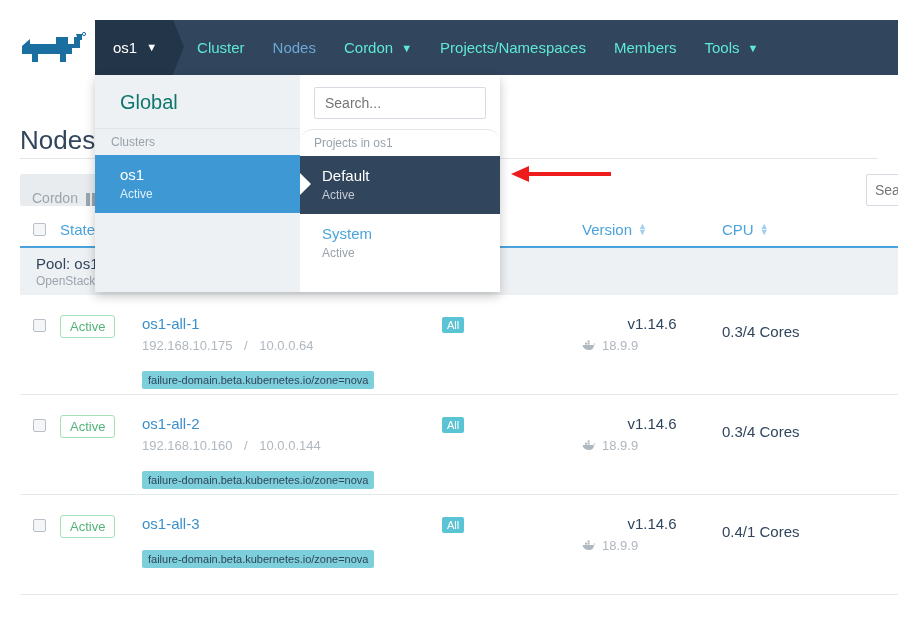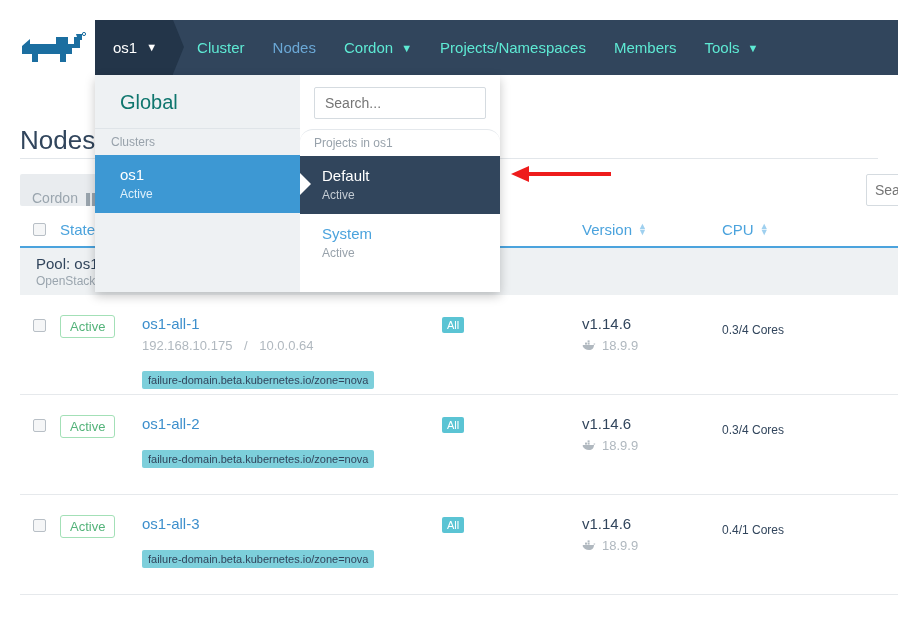--- a/index.html
+++ b/index.html
@@ -128,26 +128,26 @@
   .node-ips .slash { margin: 0 8px; }
   .label-tag {
     display: inline-block; margin-top: 18px;
     background: #7dcfdb; color: #31455c;
     font-size: 11px; padding: 3px 6px; border-radius: 2px;
   }
   .roles-tag {
     display: inline-block; background: #5bc4d4; color: #fff;
     font-size: 11px; padding: 2px 5px; border-radius: 2px;
   }
-  .ver-main { font-size: 15px; color: #31455c; }
+  .ver-main { font-size: 15px; color: #31455c; text-align: center; }
   .ver-docker {
     font-size: 13px; color: #b0b8bf; margin-top: 6px;
     display: flex; align-items: center; gap: 6px;
   }
-  .cpu-val { font-size: 12px; color: #31455c; padding-top: 8px; }
+  .cpu-val { font-size: 15px; color: #31455c; padding-top: 8px; }
 
   
   .dropdown {
     position: absolute; left: 95px; top: 75px;
     width: 405px; height: 217px;
     box-shadow: 0 4px 10px rgba(0,0,0,0.22);
     display: flex; z-index: 40;
   }
   .dd-left { width: 205px; background: #eef1f3; position: relative; }
   .dd-right { width: 200px; background: #ffffff; position: relative; }
@@ -331,20 +331,25 @@
 
     <div class="row">
       <div class="c-check">
         <span class="chk"></span>
       </div>
       <div class="c-state">
         <span class="badge-active">Active</span>
       </div>
       <div class="c-name">
         <div class="node-name">os1-all-2</div>
+        <div class="node-ips">
+          <span>192.168.10.160</span>
+          <span class="slash">/</span>
+          <span>10.0.0.144</span>
+        </div>
         <span class="label-tag">failure-domain.beta.kubernetes.io/zone=nova</span>
       </div>
       <div class="c-roles">
         <span class="roles-tag">All</span>
       </div>
       <div class="c-ver">
         <div class="ver-main">v1.14.6</div>
         <div class="ver-docker">
           <svg width="14" height="11" viewBox="0 0 14 11" aria-hidden="true">
             <path d="M1 5h11c0 3-2 5-5 5-3.2 0-5-1.7-6-3.2C0.6 6.2 0.6 5 1 5z" fill="#b0b8bf"></path>

